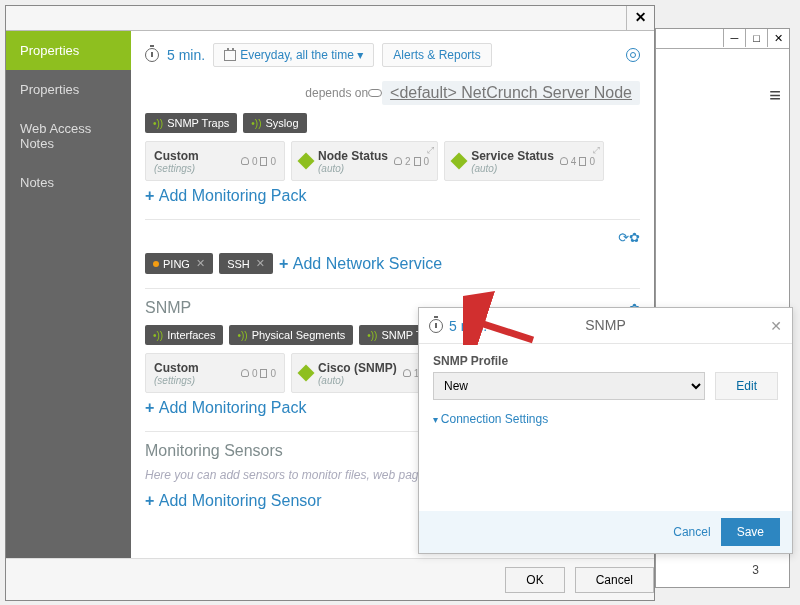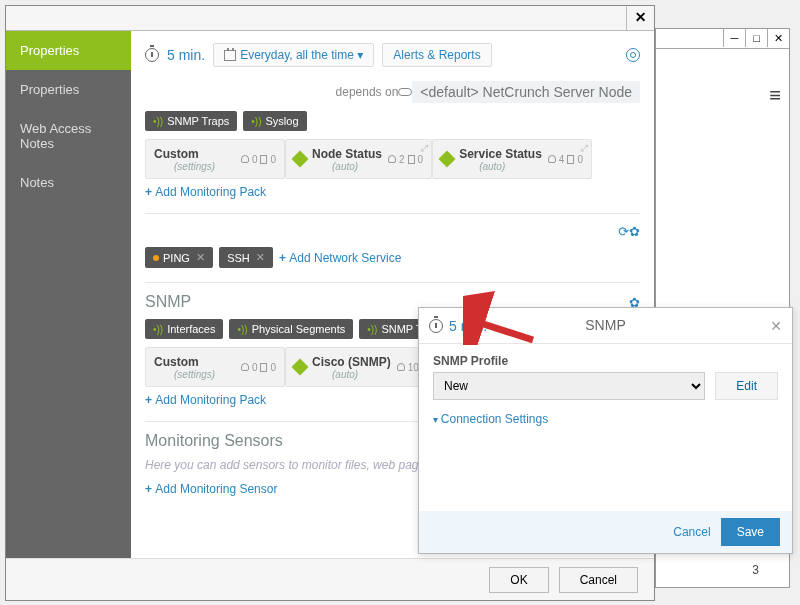--- a/index.html
+++ b/index.html
@@ -31,45 +31,45 @@
 .chip-btn { border:1px solid #dcdcdc; background:#fafafa; padding:4px 10px; font-size:12px; color:#2d86c1; border-radius:2px; cursor:pointer; }
 .chip-btn .cal-icon { display:inline-block; width:12px; height:11px; border:1px solid #888; position:relative; margin-right:4px; vertical-align:middle; }
 .chip-btn .cal-icon::before { content:""; position:absolute; top:-3px; left:2px; width:2px; height:3px; background:#888; box-shadow:5px 0 0 #888; }
 .target-icon { margin-left:auto; width:14px; height:14px; border:1.5px solid #2d86c1; border-radius:50%; position:relative; cursor:pointer; }
 .target-icon::before { content:""; position:absolute; top:3px; left:3px; width:4px; height:4px; border:1px solid #2d86c1; border-radius:50%; }
 
 .section-hdr { display:flex; align-items:center; margin:10px 0 8px; }
 .section-hdr h3 { font-weight:400; color:#7f8c8d; font-size:16px; }
 .section-hdr .right { margin-left:auto; display:flex; align-items:center; gap:0; font-size:12px; color:#888; }
 .link-icon { display:inline-block; width:14px; height:8px; border:1.5px solid #888; border-radius:4px; }
-.pill-info { background:#eef2f5; color:#777; padding:3px 8px; font-size:14px; border-radius:2px; }
+.pill-info { background:#eef2f5; color:#777; padding:3px 8px; font-size:16px; border-radius:2px;text-decoration:underline; }
 .refresh-icon, .gear-icon { color:#2d86c1; cursor:pointer; font-size:13px; }
 
 .tag-row { display:flex; gap:6px; margin-bottom:8px; flex-wrap:wrap; align-items:center; }
 .tag { background:#555; color:#fff; padding:4px 8px; font-size:11px; border-radius:2px; display:inline-flex; align-items:center; gap:4px; }
 .tag .signal { color:#8ebf1f; font-size:10px; }
 .tag .dot-orange { width:6px; height:6px; background:#f39c12; border-radius:50%; display:inline-block; }
 .tag .x { margin-left:2px; color:#aaa; cursor:pointer; }
-.add-link { color:#2d86c1; font-size:12px; cursor:pointer; }
+.add-link { color:#2d86c1; font-size:16px; cursor:pointer; }
 .add-link::before { content:"+ "; font-weight:bold; }
 
-.pack-row { display:flex; margin-bottom:6px; }
+.pack-row { display:flex; gap:6px; margin-bottom:6px; }
 .pack { background:#f2f2f2; border:1px solid #e3e3e3; border-radius:2px; padding:6px 8px; min-width:140px; display:flex; align-items:center; gap:6px; position:relative; }
 .pack .cube { width:12px; height:12px; background:#8ebf1f; transform:rotate(45deg); }
 .pack .title { font-size:12px; color:#444; font-weight:600; }
-.pack .sub { font-size:10px; color:#9aa; font-style:italic; display:block;margin-left:20px; }
+.pack .sub { font-size:10px; color:#9aa; font-style:italic; display:block; }
 .pack .stats { margin-left:auto; font-size:10px; color:#999; display:flex; align-items:center; gap:3px; }
 .pack .bell { display:inline-block; width:8px; height:8px; border:1px solid #999; border-radius:50% 50% 2px 2px; }
 .pack .doc { display:inline-block; width:7px; height:9px; border:1px solid #999; }
 .pack .expand { position:absolute; top:3px; right:3px; font-size:9px; color:#aaa; cursor:pointer; }
 
 hr.sep { border:none; border-top:1px solid #e6e6e6; margin:14px 0 4px; }
 .hint { color:#aab; font-size:12px; font-style:italic; margin:6px 0 10px; }
 
-.dlg-footer { height:42px; border-top:1px solid #ddd; display:flex; justify-content:flex-end; align-items:center; gap:10px; padding-right:16px; }
+.dlg-footer { height:42px; border-top:1px solid #ddd; display:flex; justify-content:flex-end; align-items:center; gap:10px; padding-right:0; }
 .btn { padding:5px 20px; font-size:12px; border:1px solid #bbb; background:#f4f4f4; cursor:pointer; }
 
 
 .popup { position:absolute; left:418px; top:307px; width:375px; height:247px; background:#fff; border:1px solid #b8b8b8; box-shadow:0 2px 8px rgba(0,0,0,.15); font-size:12px; color:#555; }
 .popup .p-hdr { height:36px; border-bottom:1px solid #e5e5e5; display:flex; align-items:center; padding:0 10px; }
 .popup .p-title { position:absolute; left:0; right:0; top:9px; text-align:center; font-size:14px; color:#666; pointer-events:none; }
 .popup .p-close { margin-left:auto; color:#999; cursor:pointer; font-size:14px; }
 .popup .p-body { padding:10px 14px; }
 .popup label { font-size:12px; color:#555; display:block; margin-bottom:4px; font-weight:600; }
 .popup select, .popup input { border:1px solid #ccc; padding:5px 6px; font-size:12px; width:100%; }

